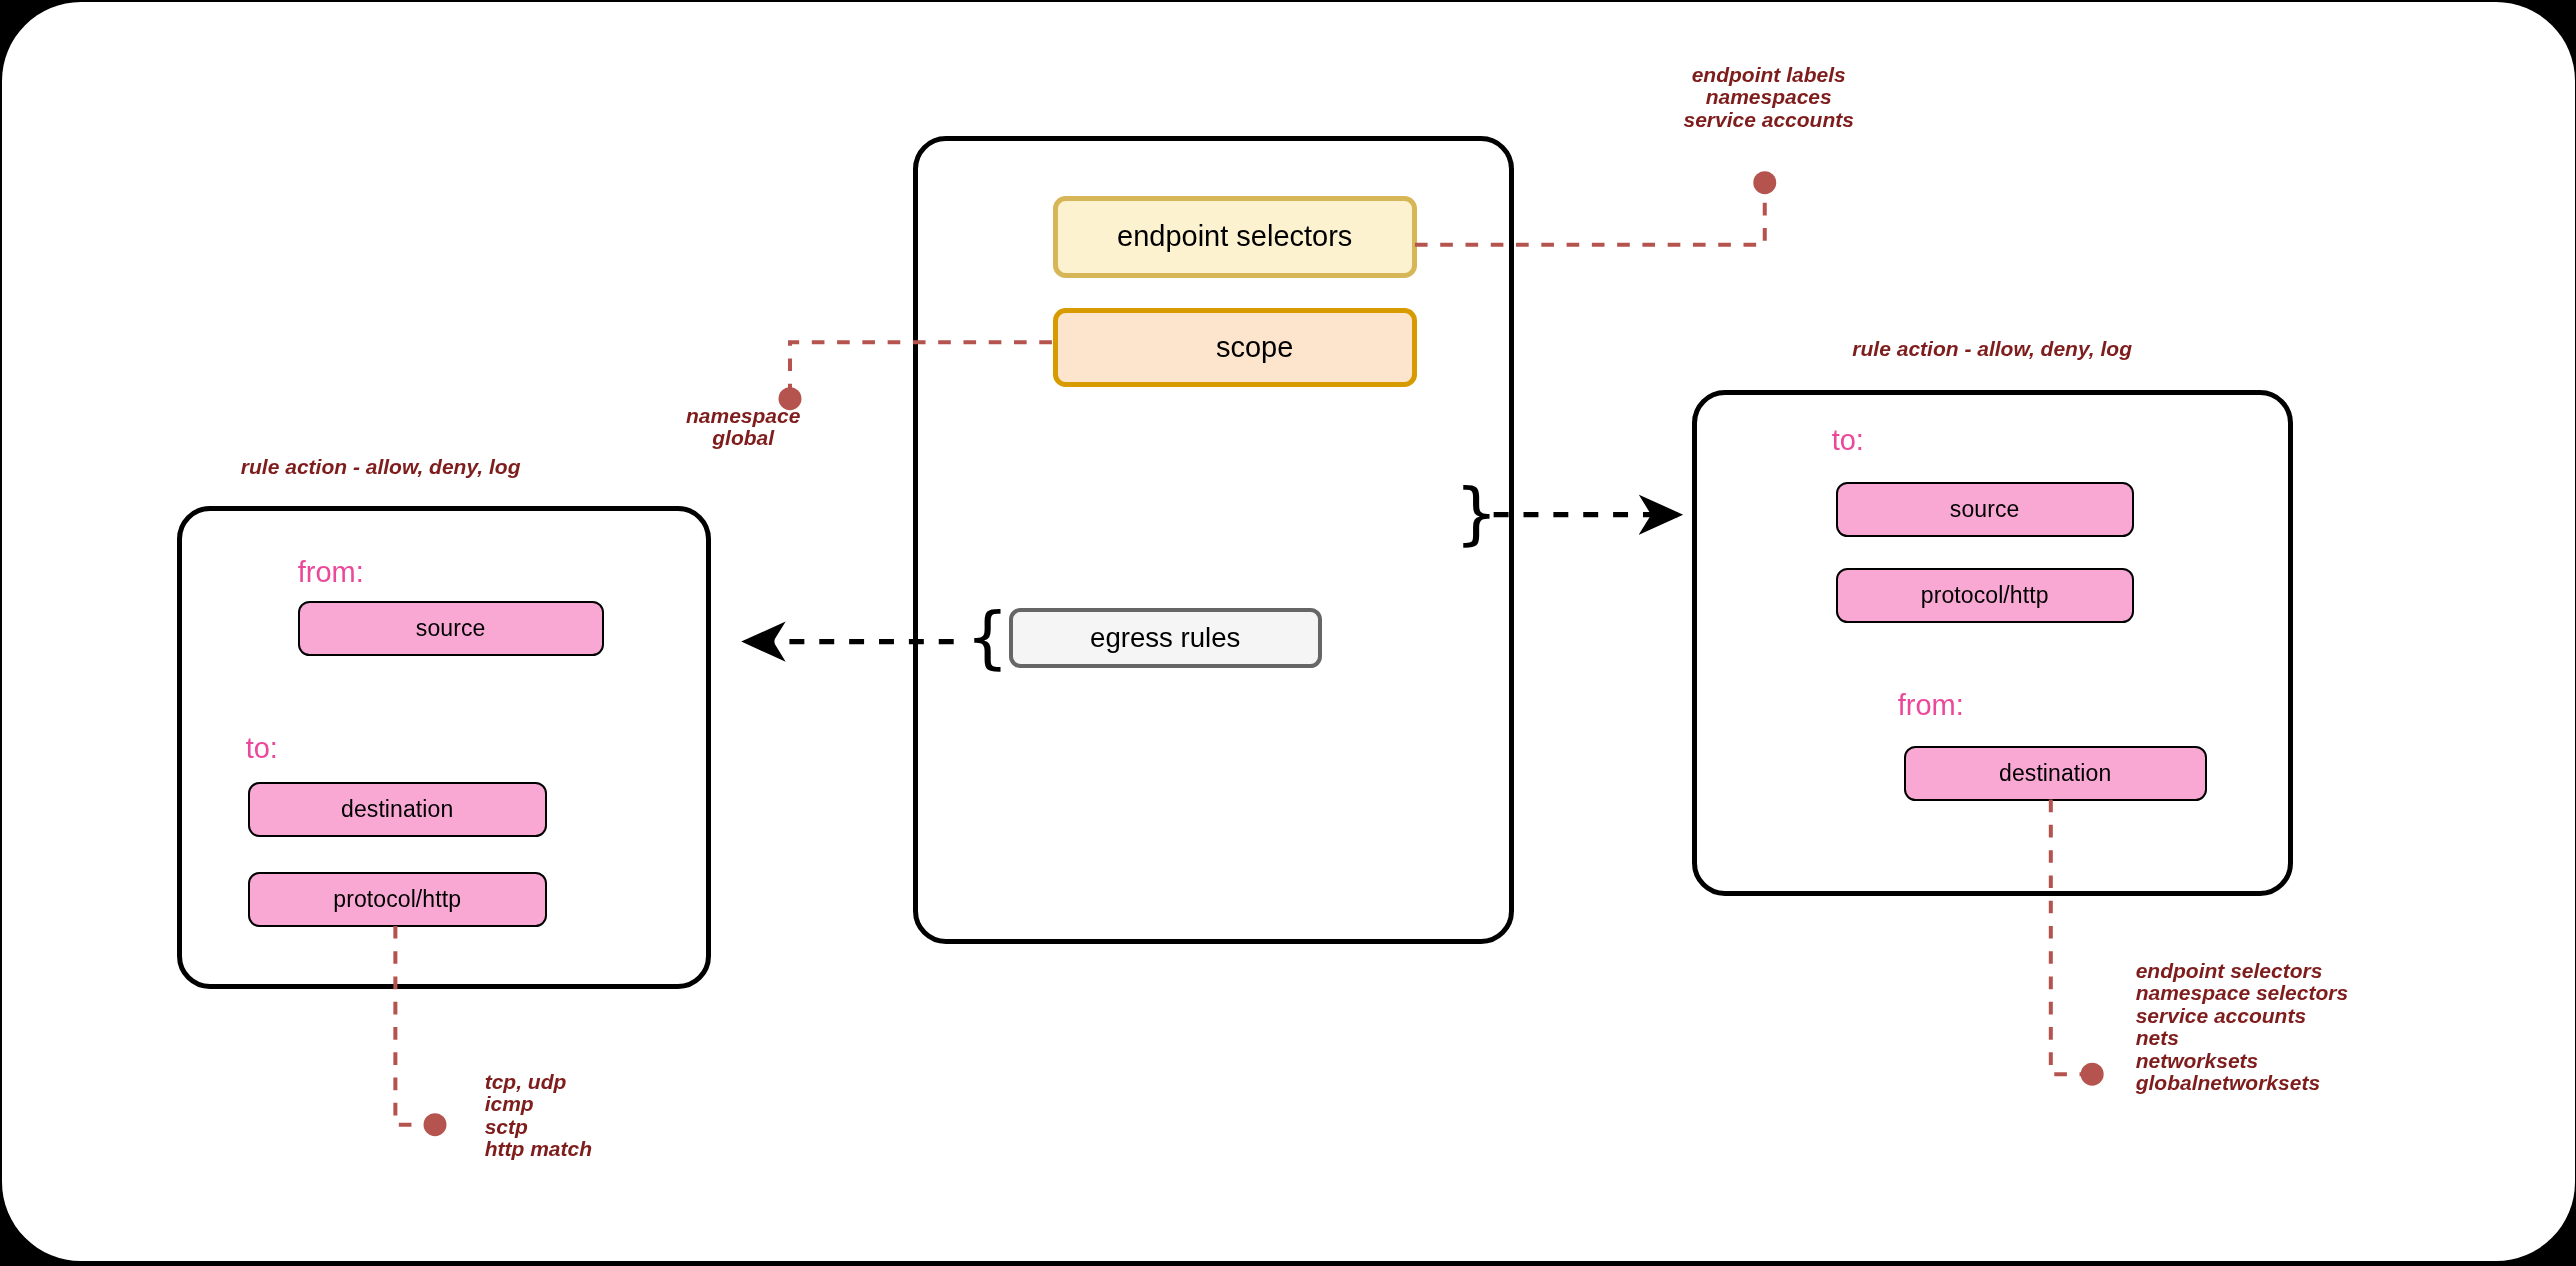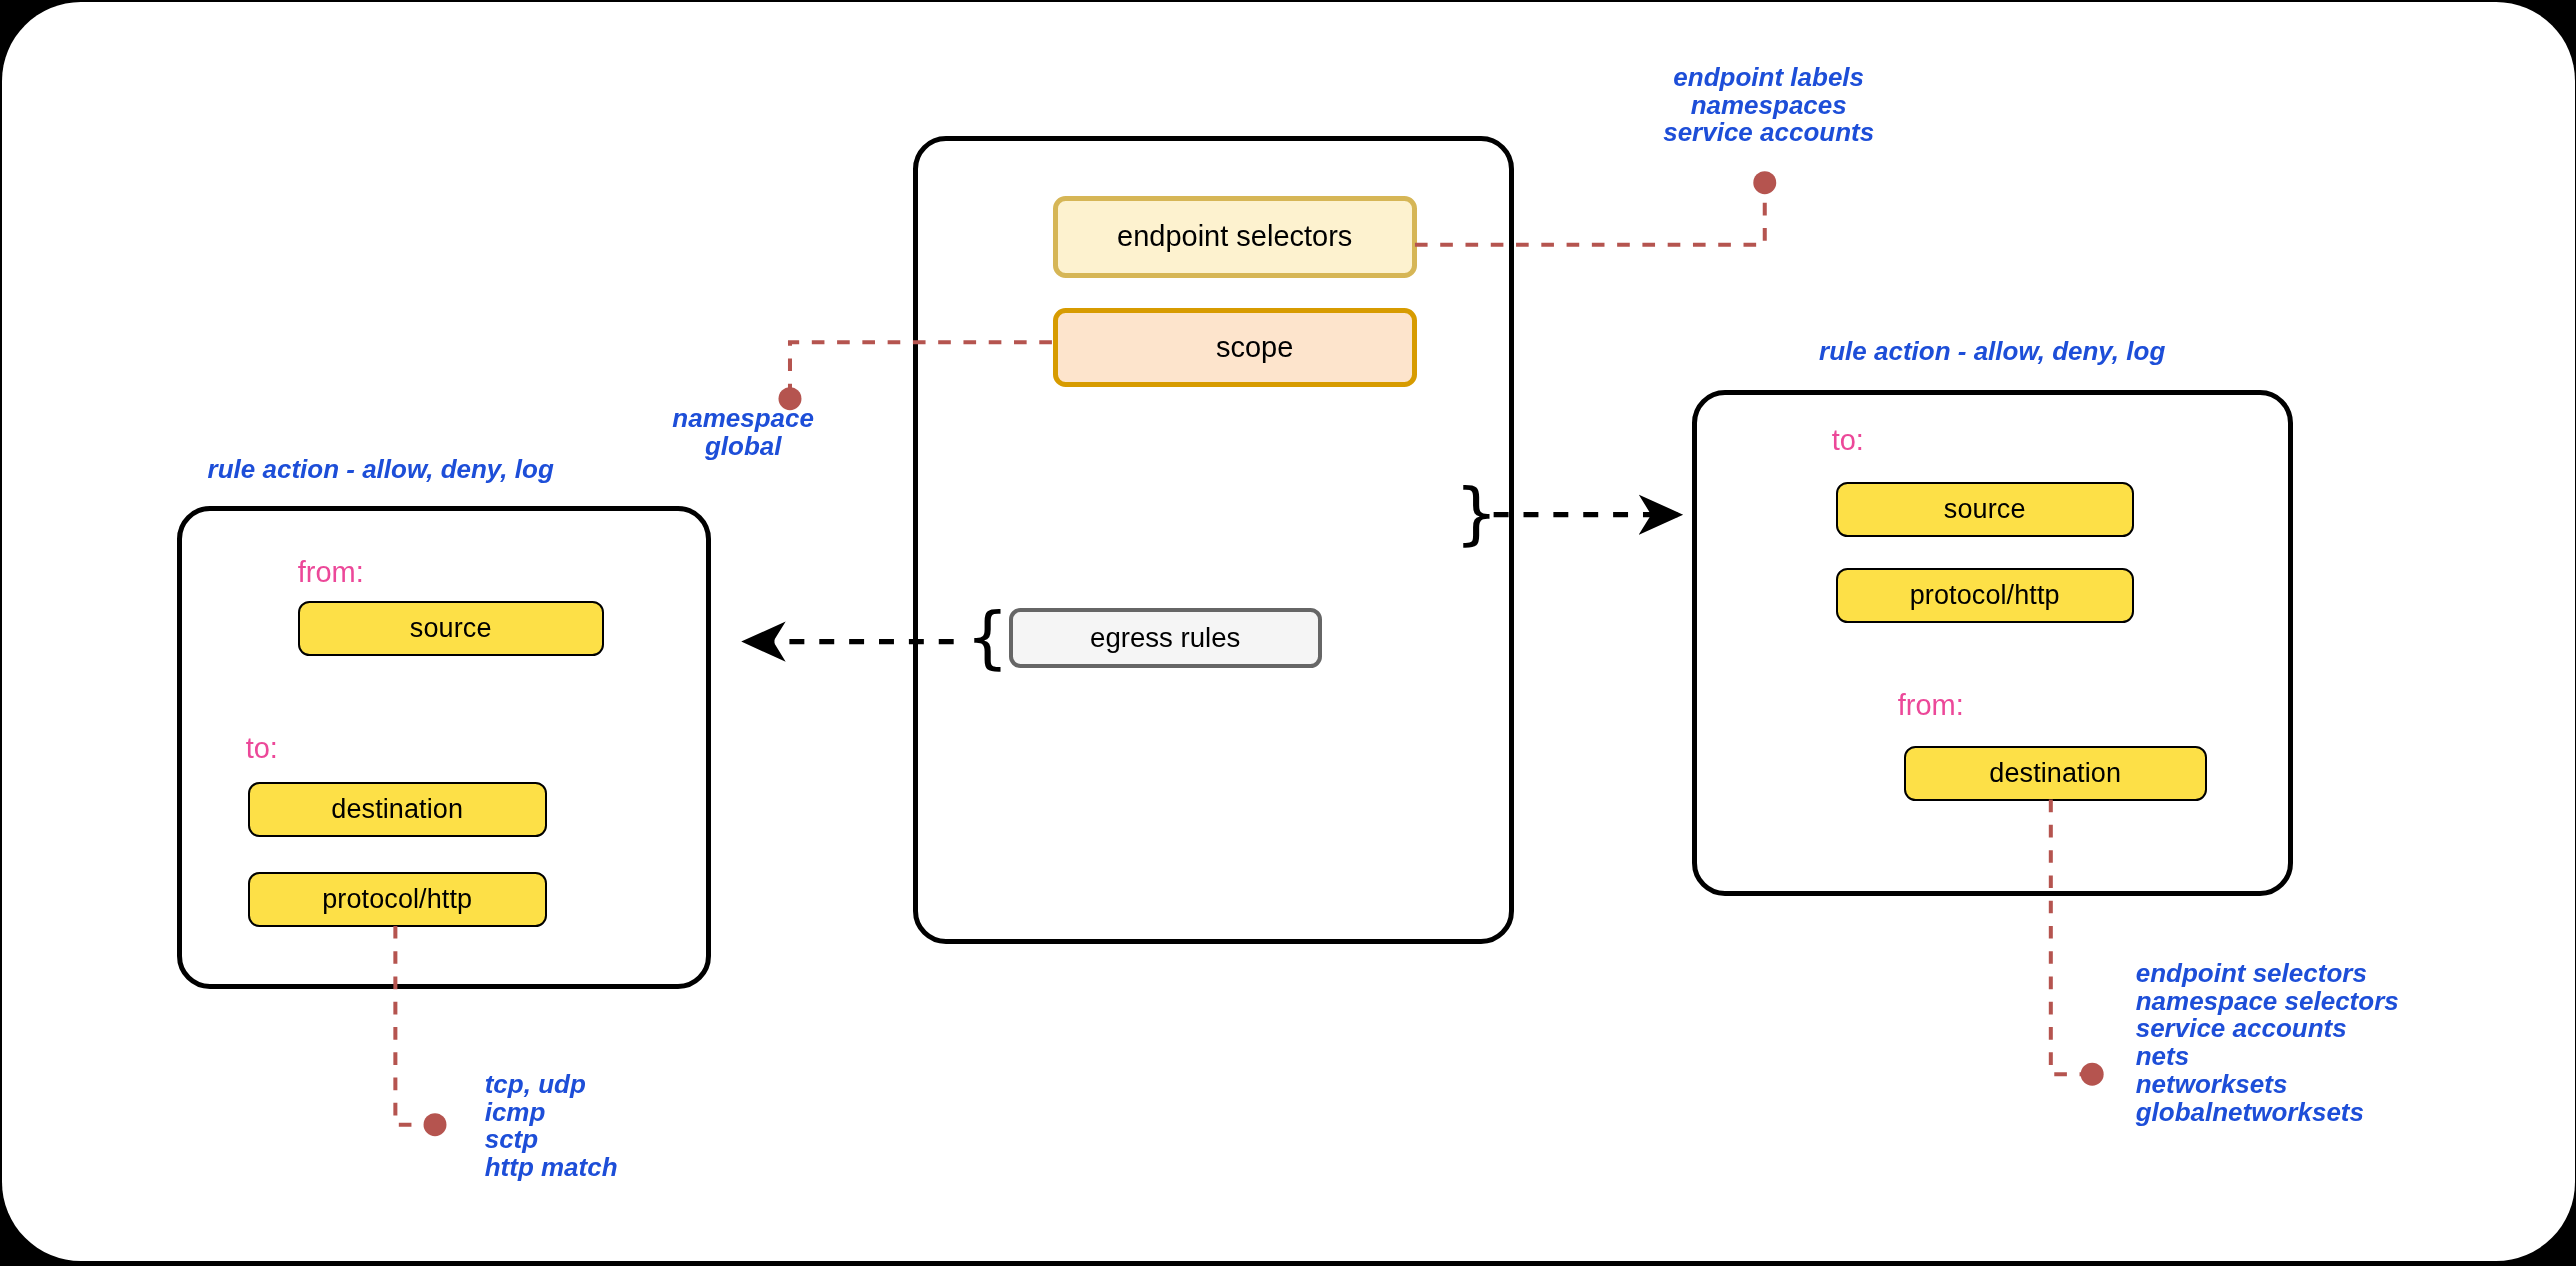--- a/index.html
+++ b/index.html
@@ -8,44 +8,44 @@
        font-family:"Liberation Sans","DejaVu Sans",sans-serif;}
 
   #canvas{position:absolute;left:1.7px;top:1.7px;width:2573px;height:1259px;
           background:#ffffff;border-radius:79px;overflow:hidden;}
 
   
   .panel{position:absolute;border:5.2px solid #000000;border-radius:33px;
          background:#ffffff;box-sizing:border-box;}
 
   
-  .node{position:absolute;box-sizing:border-box;background:#fde047;
+  .node{position:absolute;box-sizing:border-box;background:#f9a8d4;
         border:2.9px solid #000000;border-radius:11.5px;
         display:flex;align-items:center;justify-content:center;
-        color:#000;font-size:27px;letter-spacing:0.1px;}
+        color:#000;font-size:23px;letter-spacing:0.1px;}
 
   
   .node-yellow{position:absolute;box-sizing:border-box;
         background:#fdf2cf;border:5.2px solid #d6b656;border-radius:12.6px;
         display:flex;align-items:center;justify-content:center;
         color:#000;font-size:29px;}
   .node-orange{position:absolute;box-sizing:border-box;
         background:#fde4cc;border:5.2px solid #d79b00;border-radius:12.6px;
         display:flex;align-items:center;justify-content:center;
         color:#000;font-size:29px;padding-left:40px;}
   .node-grey{position:absolute;box-sizing:border-box;
         background:#f5f5f5;border:4.6px solid #666666;border-radius:11.5px;
         display:flex;align-items:center;justify-content:center;
         color:#000;font-size:27.6px;}
 
   
   .plain-label{position:absolute;color:#ec4899;font-size:29px;white-space:nowrap;}
 
   
-  .annot{position:absolute;color:#1d4ed8;font-size:26px;font-style:italic;
+  .annot{position:absolute;color:#7f1d1d;font-size:21px;font-style:italic;
          font-weight:bold;line-height:1.07;white-space:pre;}
   .annot.c{text-align:center;}
   .annot.l{text-align:left;}
 
   
   .brace{position:absolute;color:#000;font-size:68px;line-height:1;
          font-family:"DejaVu Sans",sans-serif;font-weight:500;}
 
   
   #overlay{position:absolute;left:0;top:0;width:2576px;height:1266px;

